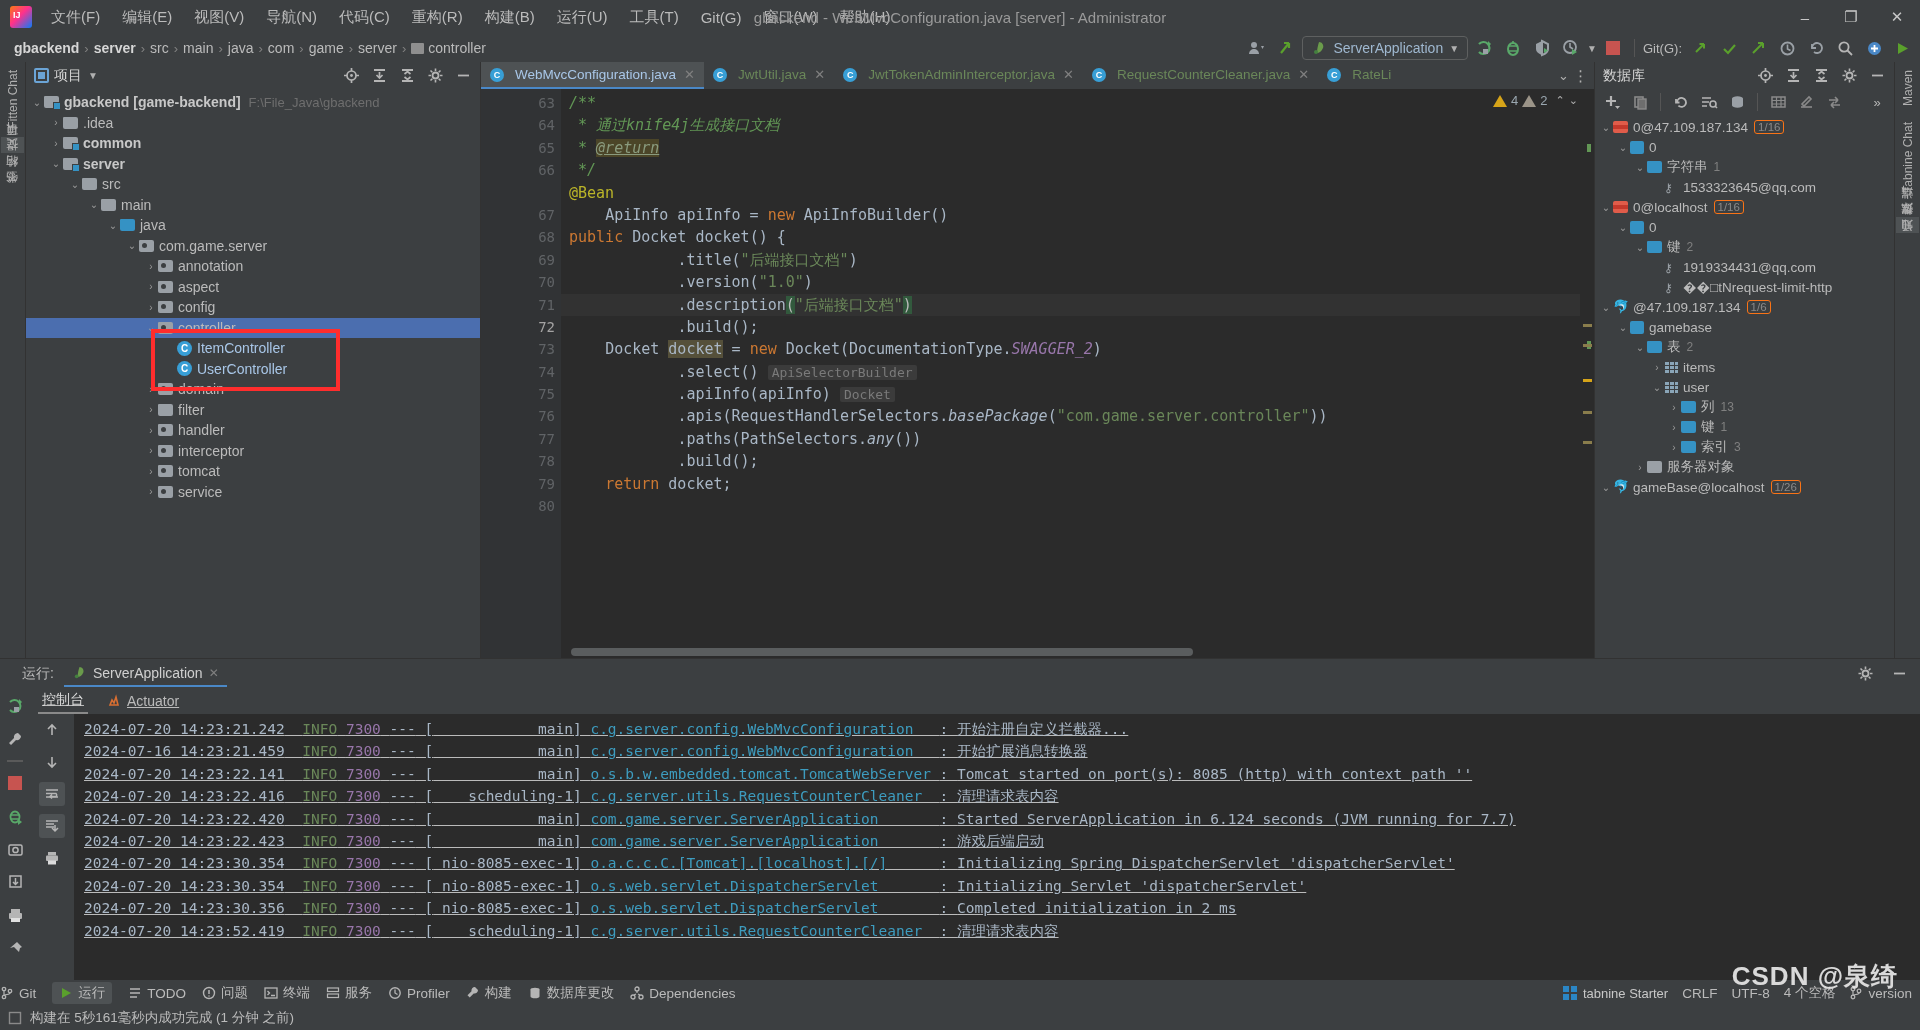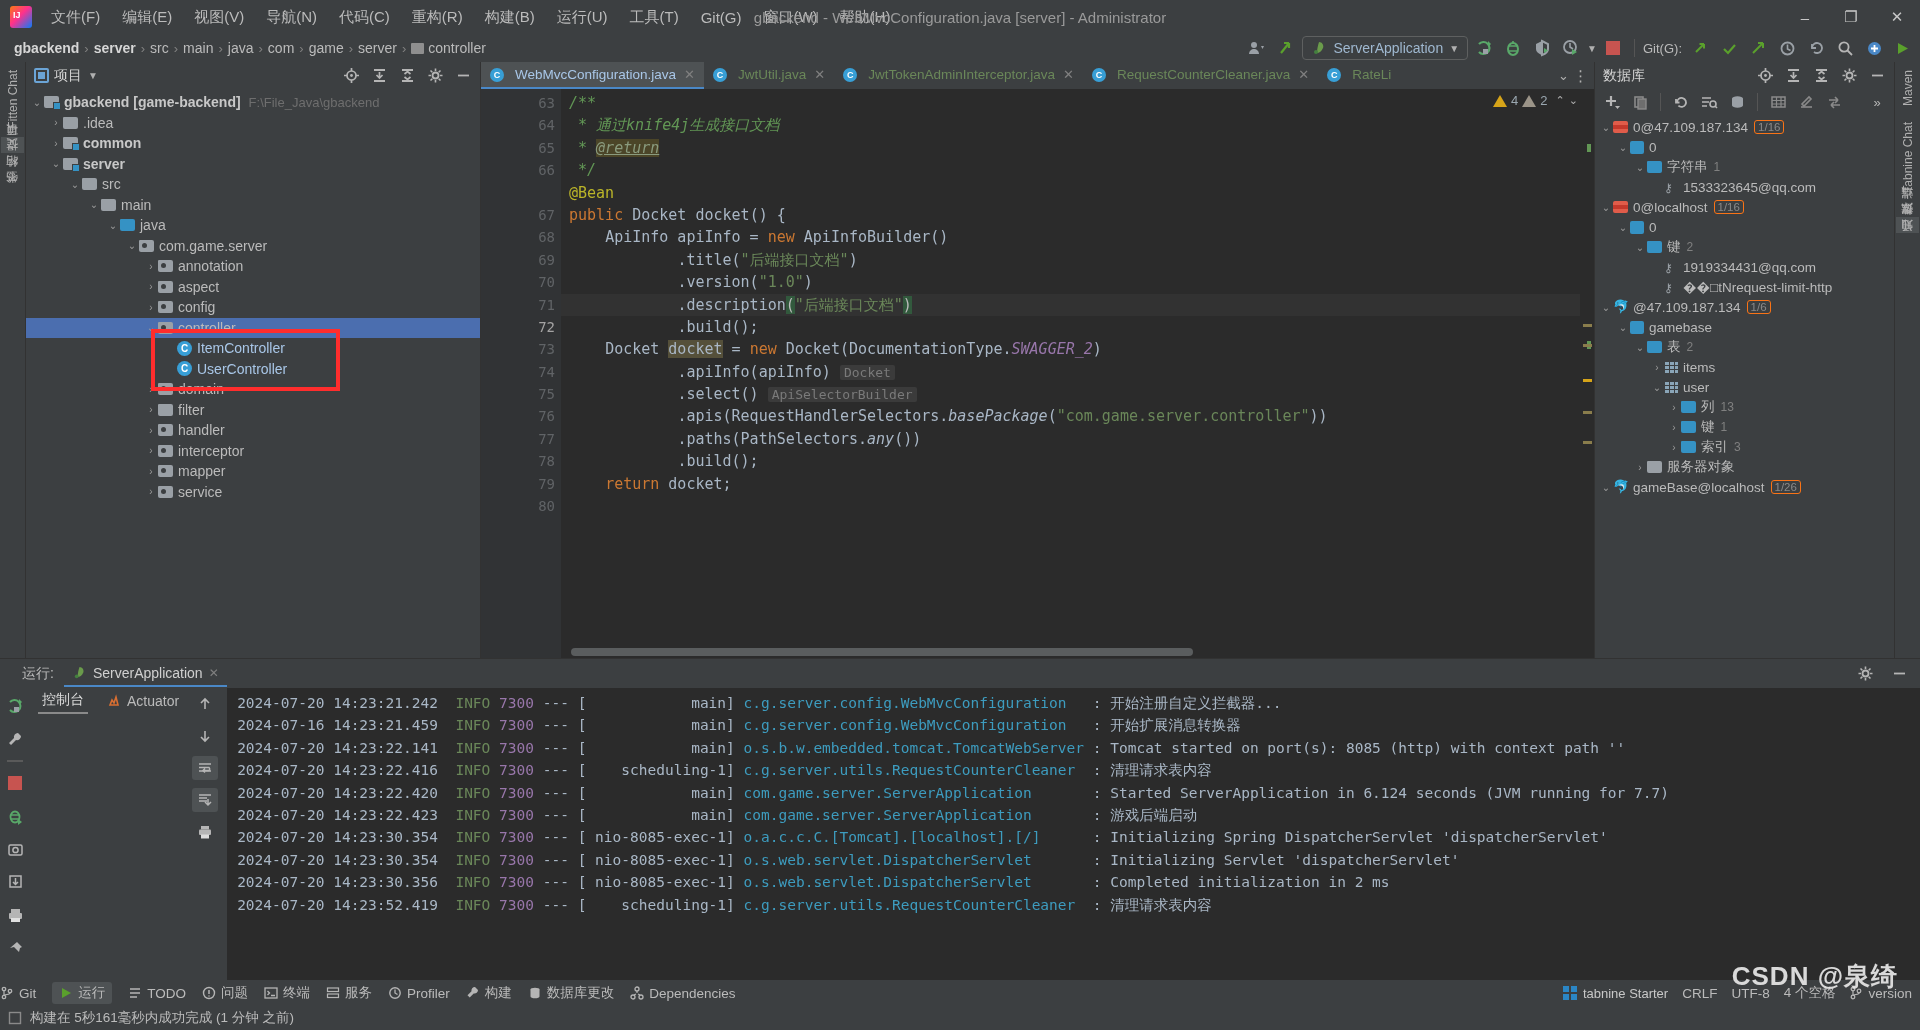--- a/index.html
+++ b/index.html
@@ -123,21 +123,21 @@
   .mysqlicon{ width:15px;height:12px;margin-right:5px;flex-shrink:0;color:#4a9fd4;font-size:13px;line-height:12px;}
 
   
   .runpanel{ height:322px; background:#3c3f41; display:flex; flex-direction:column; flex-shrink:0; border-top:1px solid #323232;}
   .runhdr{ height:29px; display:flex; align-items:center; padding-left:22px; gap:10px; flex-shrink:0; position:relative;}
   .runhdr .lab{ color:#bbb; font-size:14px;}
   .runtab{ display:flex;align-items:center;gap:6px;padding:4px 8px; border-bottom:2px solid #4a88c7; font-size:14px; color:#d0d0d0;}
   .hdr-right{ position:absolute; right:8px; display:flex; gap:8px;}
   .runbody{ flex:1; display:flex; min-height:0;}
   .runside{ width:30px; display:flex; flex-direction:column; align-items:center; gap:9px; padding-top:6px; flex-shrink:0;}
-  .runmain{ flex:1; display:flex; flex-direction:row; min-width:0;}
+  .runmain{ flex:1; display:flex; flex-direction:column; min-width:0;text-decoration:underline;}
   .subtabs{ height:26px; display:flex; align-items:center; gap:16px; padding-left:8px; flex-shrink:0;}
   .subtab{ font-size:14px; color:#bbb; padding:3px 4px; display:flex; align-items:center; gap:5px;}
   .subtab.active{ border-bottom:2px solid #8a8a8a; color:#d8d8d8;}
   .console{ flex:1; display:flex; background:#2b2b2b; min-height:0; overflow:hidden;}
   .consoleside{ width:44px; background:#3c3f41; display:flex; flex-direction:column; align-items:center; gap:8px; padding-top:4px; flex-shrink:0;}
   .logs{ flex:1; padding:4px 0 0 10px; font-family:"DejaVu Sans Mono", monospace; font-size:14.5px; overflow:hidden;border-radius:14px;}
   .logline{ height:22.4px; line-height:22.4px; white-space:pre; color:#a9b7c6;}
   .lg-date{ color:#a9b7c6;}
   .lg-info{ color:#6a8759;}
   .lg-pid{ color:#9876aa;}
@@ -444,21 +444,21 @@
             <span class="lbl">handler</span>
           </div>
           <div class="row" style="padding-left: 118px;">
             <span class="arrow">›</span>
             <span class="fold grey pkg"></span>
             <span class="lbl">interceptor</span>
           </div>
           <div class="row" style="padding-left: 118px;">
             <span class="arrow">›</span>
             <span class="fold grey pkg"></span>
-            <span class="lbl">mapper</span>
+            <span class="lbl">tomcat</span>
           </div>
           <div class="row" style="padding-left: 118px;">
             <span class="arrow">›</span>
             <span class="fold grey pkg"></span>
             <span class="lbl">service</span>
           </div>
           <div class="redbox" style="left:125px; top:240px; width:189px; height:62px;"></div>
         </div>
     </div>
 
@@ -514,29 +514,29 @@
             <div class="gln">78</div>
             <div class="gln">79</div>
             <div class="gln">80</div>
           </div>
         <div class="code" id="code">
             <div class="cl"><span class="cmt">/**</span></div>
             <div class="cl"><span class="cmt"> * 通过knife4j生成接口文档</span></div>
             <div class="cl"><span class="cmt"> * </span><span class="tag">@return</span></div>
             <div class="cl"><span class="cmt"> */</span></div>
             <div class="cl"><span class="ann">@Bean</span></div>
+            <div class="cl">    <span class="plain">ApiInfo apiInfo =</span> <span class="kw">new</span> <span class="plain">ApiInfoBuilder()</span></div>
             <div class="cl"><span class="kw">public</span> <span class="plain">Docket</span> <span class="plain">docket</span><span class="plain">() {</span></div>
-            <div class="cl">    <span class="plain">ApiInfo apiInfo =</span> <span class="kw">new</span> <span class="plain">ApiInfoBuilder()</span></div>
             <div class="cl">            <span class="plain">.title(</span><span class="str">"后端接口文档"</span><span class="plain">)</span></div>
             <div class="cl">            <span class="plain">.version(</span><span class="str">"1.0"</span><span class="plain">)</span></div>
             <div class="cl hl">            <span class="plain">.description</span><span class="strhl">(</span><span class="str">"后端接口文档"</span><span class="strhl">)</span></div>
             <div class="cl">            <span class="plain">.build();</span></div>
             <div class="cl">    <span class="plain">Docket </span><span class="hintvar">docket</span><span class="plain"> = </span><span class="kw">new</span><span class="plain"> Docket(DocumentationType.</span><span class="stat">SWAGGER_2</span><span class="plain">)</span></div>
+            <div class="cl">            <span class="plain">.select()</span> <span class="hint">ApiSelectorBuilder</span></div>
             <div class="cl">            <span class="plain">.apiInfo(apiInfo)</span> <span class="hint">Docket</span></div>
-            <div class="cl">            <span class="plain">.select()</span> <span class="hint">ApiSelectorBuilder</span></div>
             <div class="cl">            <span class="plain">.apis(RequestHandlerSelectors.</span><span class="plain" style="font-style:italic">basePackage</span><span class="plain">(</span><span class="str">"com.game.server.controller"</span><span class="plain">))</span></div>
             <div class="cl">            <span class="plain">.paths(PathSelectors.</span><span class="plain" style="font-style:italic">any</span><span class="plain">())</span></div>
             <div class="cl">            <span class="plain">.build();</span></div>
             <div class="cl">    <span class="kw">return</span><span class="plain"> docket;</span></div>
           </div>
         <div class="insp">
           <span class="warn-tri"></span>
           <span style="color:#9aa7b0;">4</span>
           <span class="warn-tri grey"></span>
           <span style="color:#9aa7b0;">2</span>

